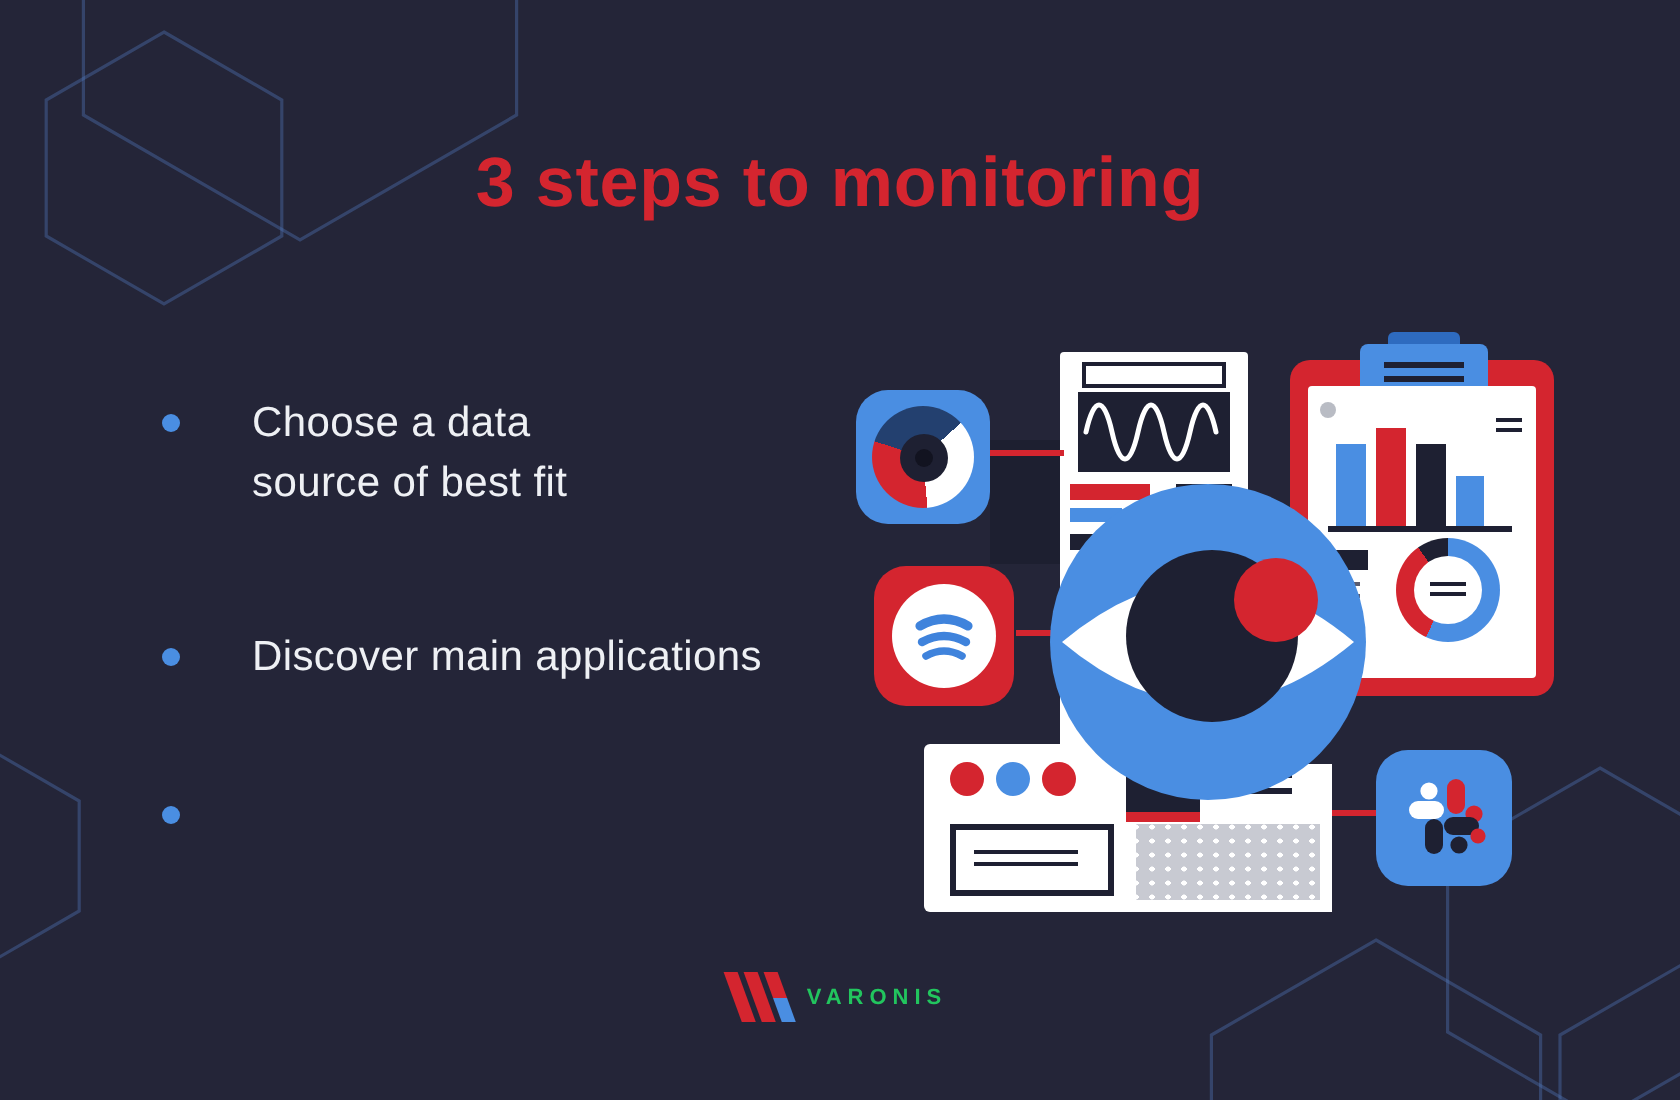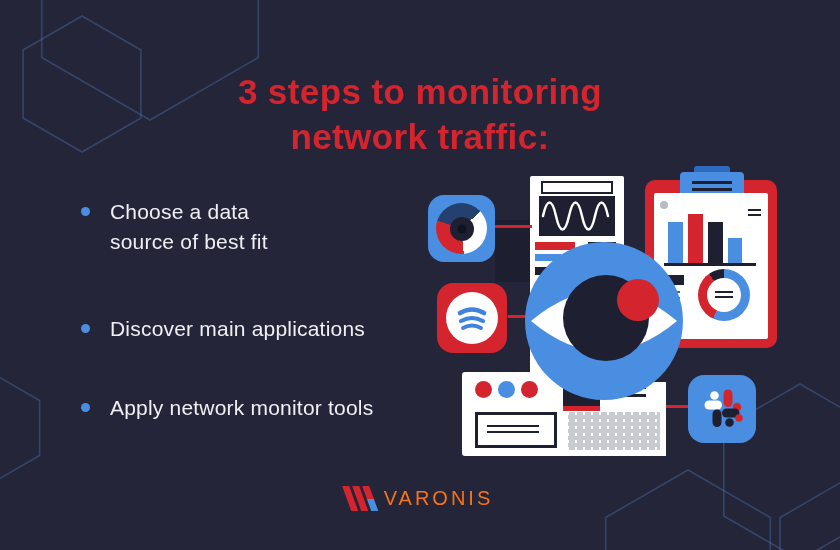--- a/index.html
+++ b/index.html
@@ -6,21 +6,21 @@
   .canvas{position:relative;width:840px;height:550px;background:#242538;overflow:hidden;
           font-family:"Liberation Sans",sans-serif;}
   .hexes{position:absolute;inset:0;pointer-events:none;}
 
   
   .title{position:absolute;top:46px;left:0;right:0;text-align:center;
          color:#d4252f;font-size:35px;font-weight:700;line-height:45px;letter-spacing:.4px;}
   .title span{display:block;}
 
   
-  .step{position:absolute;left:75px;display:flex;}
+  .step{position:absolute;left:75px;display:flex;gap:16px;}
   .step .dot{width:9px;height:9px;border-radius:50%;background:#4a8ee2;margin:10px 0 0 6px;flex:none;}
   .step .txt{margin-left:20px;color:#eef0f4;font-size:21px;line-height:30px;letter-spacing:.2px;}
   .step .txt span{display:block;}
   .s1{top:197px}.s2{top:314px}.s3{top:393px}
 
   
   .illo{position:absolute;left:420px;top:150px;width:368px;height:312px;}
   .illo *{position:absolute;}
   .navy{background:#1e2032;}
   .monshadow{left:75px;top:70px;width:38px;height:62px;background:#1d1f30;}
@@ -93,60 +93,55 @@
     background-size:8px 7px;background-position:4px 5px;}
 
   .eye{left:105px;top:92px;width:158px;height:158px;}
 
   
   .logo{position:absolute;bottom:39px;left:50%;transform:translateX(-50%);
         display:flex;align-items:center;gap:10px;}
   .mark{display:flex;gap:3px;transform:skewX(20deg);height:25px;}
   .mark i{display:block;width:7px;height:25px;background:#d4252f;}
   .mark i.split{background:linear-gradient(#d4252f 0 52%,#4a8ee2 52% 100%);}
-  .brand{color:#f97316;font-size:20px;font-weight:400;letter-spacing:3px;}
+  .brand{color:#22c55e;font-size:11px;font-weight:700;letter-spacing:3px;}
 </style>
 </head>
 <body>
 
 <div class="canvas">
 
   <svg class="hexes" width="840" height="550" viewBox="0 0 840 550" fill="none" stroke="rgba(82,120,190,0.38)" stroke-width="1.6">
     <polygon points="82,16 140.9,50 140.9,118 82,152 23.1,118 23.1,50"></polygon>
     <polygon points="150,-130 258.3,-67.5 258.3,57.5 150,120 41.7,57.5 41.7,-67.5"></polygon>
     <polygon points="-8,373 39.6,400.5 39.6,455.5 -8,483 -55.6,455.5 -55.6,400.5"></polygon>
     <polygon points="800,384 876.2,428 876.2,516 800,560 723.8,516 723.8,428"></polygon>
     <polygon points="688,470 770.3,517.5 770.3,612.5 688,660 605.7,612.5 605.7,517.5"></polygon>
     <polygon points="845,480 910,517.5 910,592.5 845,630 780,592.5 780,517.5"></polygon>
   </svg>
 
   <h1 class="title">
     <span>3 steps to monitoring</span>
-    <span>network traffic:</span>
   </h1>
 
   <div class="step s1">
     <span class="dot"></span>
     <span class="txt">
       <span>Choose a data</span>
       <span>source of best fit</span>
     </span>
   </div>
   <div class="step s2">
     <span class="dot"></span>
     <span class="txt">
       <span>Discover main applications</span>
     </span>
   </div>
   <div class="step s3">
     <span class="dot"></span>
-    <span class="txt">
-      <span>Apply network monitor tools</span>
-      <span></span>
-    </span>
   </div>
 
   <div class="illo">
 
     <div class="monshadow"></div>
 
     <div class="monitor">
       <div class="mon-titlebar"></div>
       <div class="mon-screen">
         <svg width="76" height="40" viewBox="0 0 76 40" fill="none" stroke="#ffffff" stroke-width="2.5" stroke-linecap="round">

